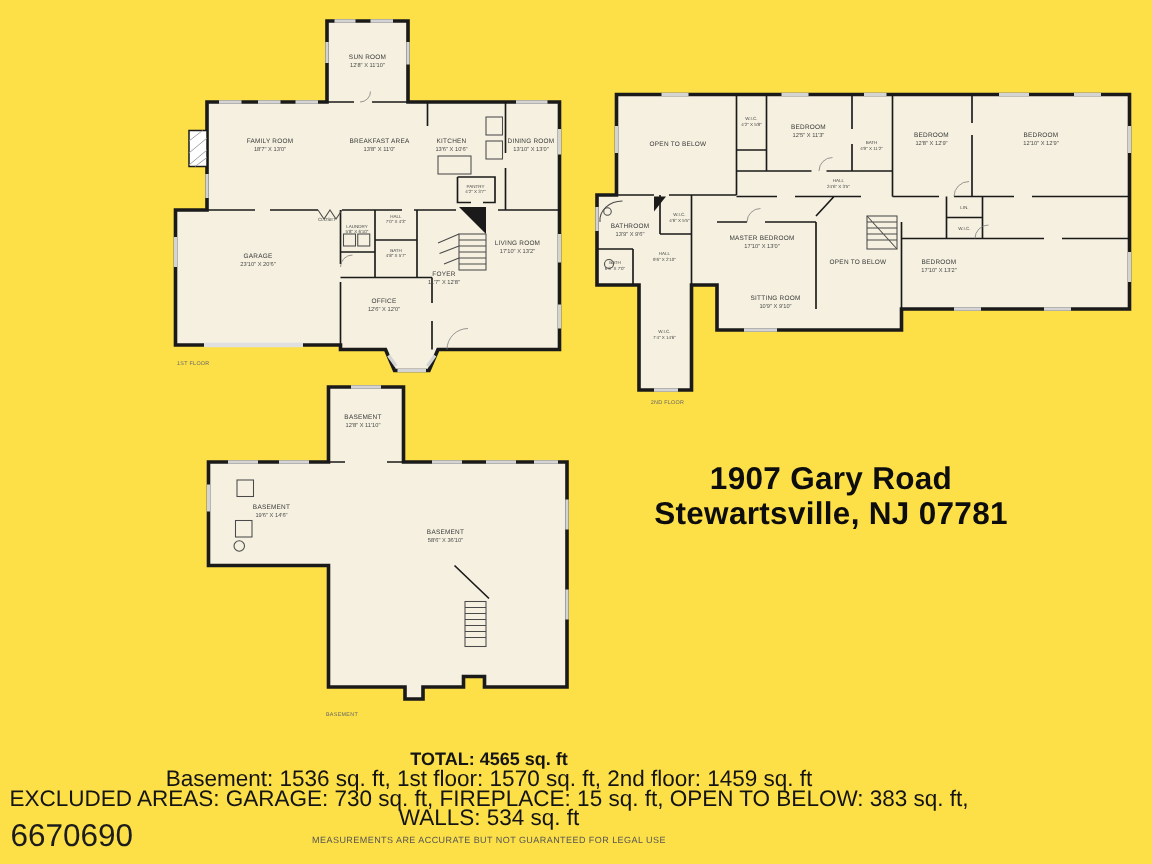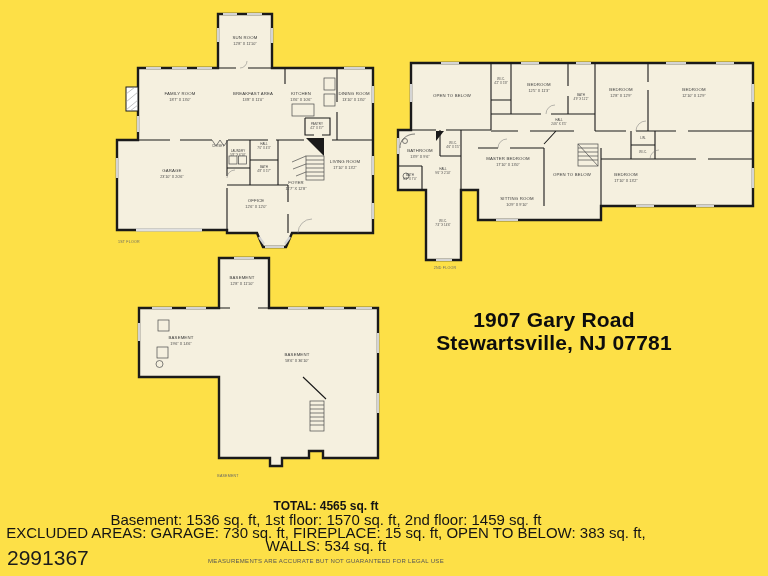--- a/index.html
+++ b/index.html
@@ -187,15 +187,15 @@
   </div>
 
   <div id="footer">
     <div class="total">TOTAL: 4565 sq. ft</div>
     <div class="line">Basement: 1536 sq. ft, 1st floor: 1570 sq. ft, 2nd floor: 1459 sq. ft</div>
     <div class="line">EXCLUDED AREAS: GARAGE: 730 sq. ft, FIREPLACE: 15 sq. ft, OPEN TO BELOW: 383 sq. ft,</div>
     <div class="line">WALLS: 534 sq. ft</div>
     <div class="disclaimer">MEASUREMENTS ARE ACCURATE BUT NOT GUARANTEED FOR LEGAL USE</div>
   </div>
 
-  <div id="mls">2991367</div>
+  <div id="mls">6670690</div>
 
 </div>
 
 </body></html>

